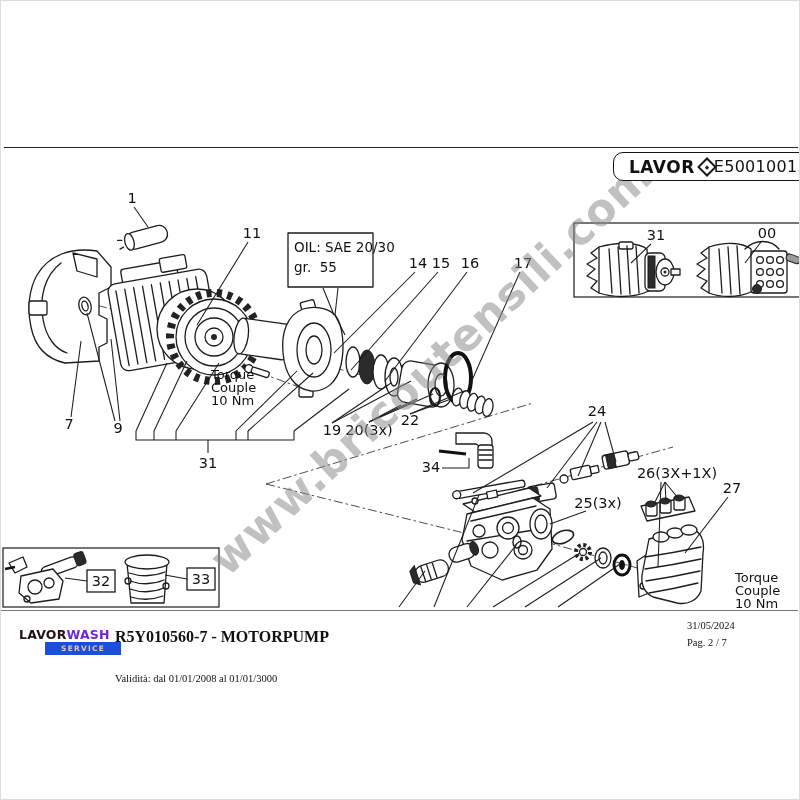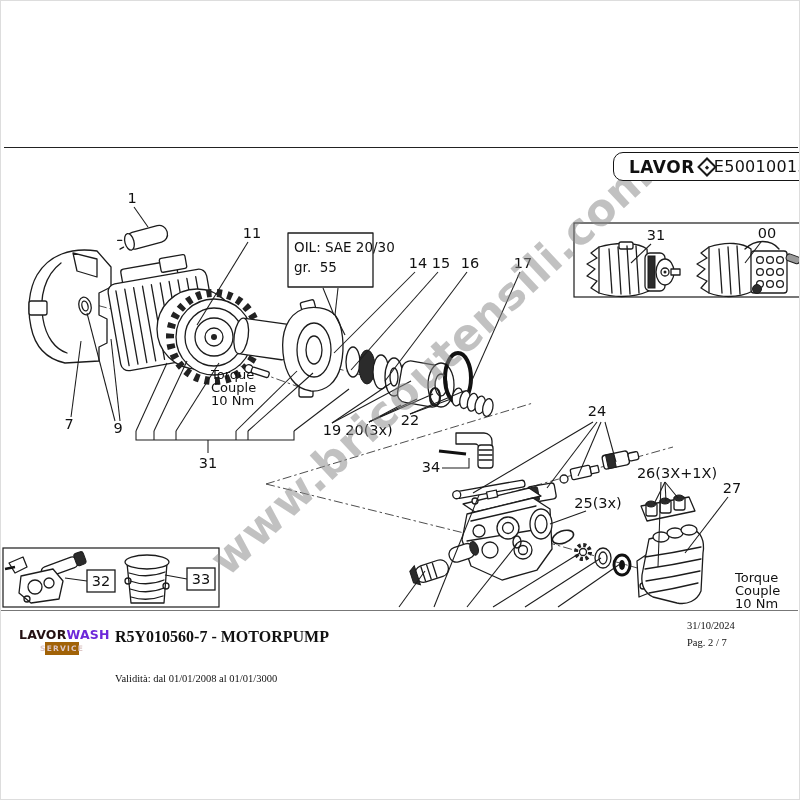--- a/index.html
+++ b/index.html
@@ -37,21 +37,21 @@
   .f-model{position:absolute;left:114px;top:615px;font:italic 10.5px "Liberation Serif",serif;color:#111;}
   .f-title{position:absolute;left:114px;top:627px;font:bold 16px "Liberation Serif",serif;color:#111;}
   .f-val{position:absolute;left:114px;top:672px;font:10.5px "Liberation Serif",serif;color:#111;}
   .f-date{position:absolute;left:686px;top:619px;font:10.5px "Liberation Serif",serif;color:#111;}
   .f-page{position:absolute;left:686px;top:636px;font:10.5px "Liberation Serif",serif;color:#111;}
 
   .logo{position:absolute;left:18px;top:628px;width:80px;}
   .logo-row1{font:800 12.5px "DejaVu Sans",sans-serif;letter-spacing:.2px;line-height:12px;}
   .logo-row1 .lv{color:#241012;}
   .logo-row1 .ws{color:#6d28d9;}
-  .logo-bar{margin-left:26px;margin-top:1px;width:34px;height:13px;background:#a16207;
+  .logo-bar{margin-left:26px;margin-top:1px;width:76px;height:13px;background:#1d4ed8;
         display:flex;align-items:center;justify-content:center;}
   .logo-bar span{font:800 7.5px "DejaVu Sans",sans-serif;letter-spacing:1.2px;color:#ddc7c7;}
 </style>
 </head>
 <body>
 
 <div class="page">
 
   <div class="rule-top"></div>
 
@@ -458,16 +458,16 @@
 
   <div class="logo">
     <div class="logo-row1"><span class="lv">LAVOR</span><span class="ws">WASH</span></div>
     <div class="logo-bar">
         <span>SERVICE</span>
       </div>
   </div>
 
   <div class="f-title">R5Y010560-7 - MOTORPUMP</div>
   <div class="f-val">Validità: dal 01/01/2008 al 01/01/3000</div>
-  <div class="f-date">31/10/2024</div>
+  <div class="f-date">31/05/2024</div>
   <div class="f-page">Pag. 2 / 7</div>
 
 </div>
 
 </body></html>

